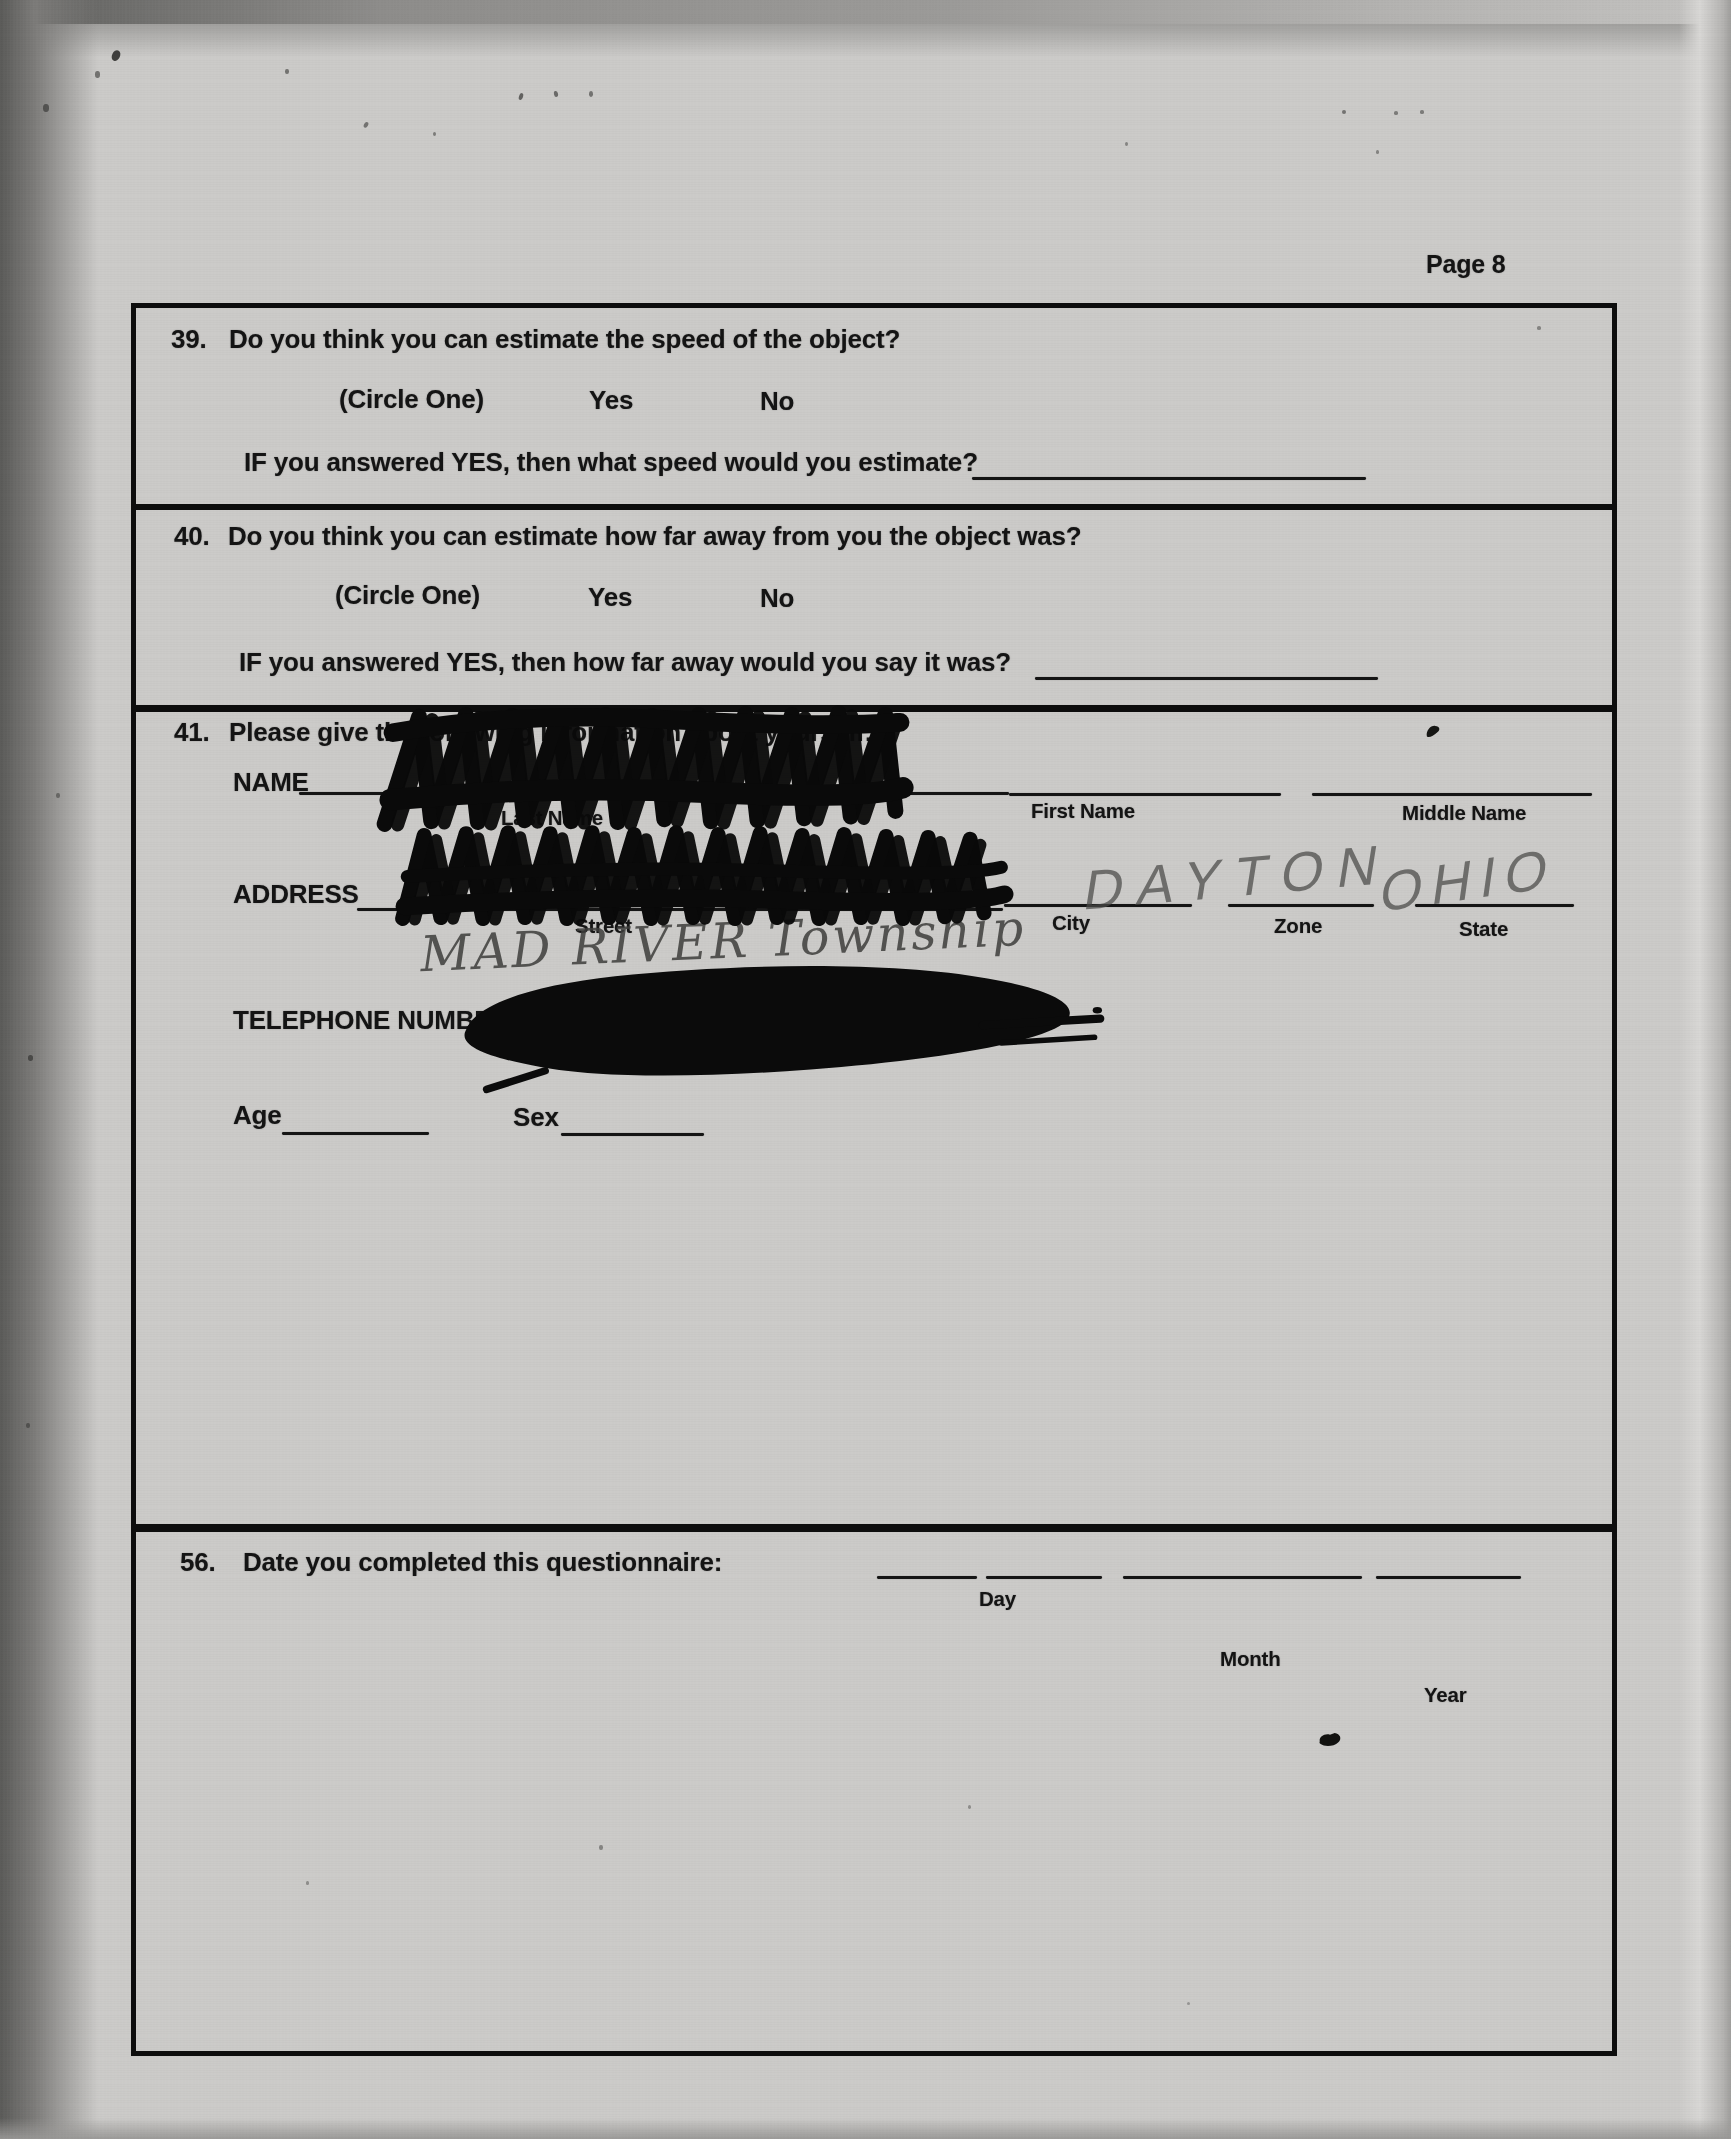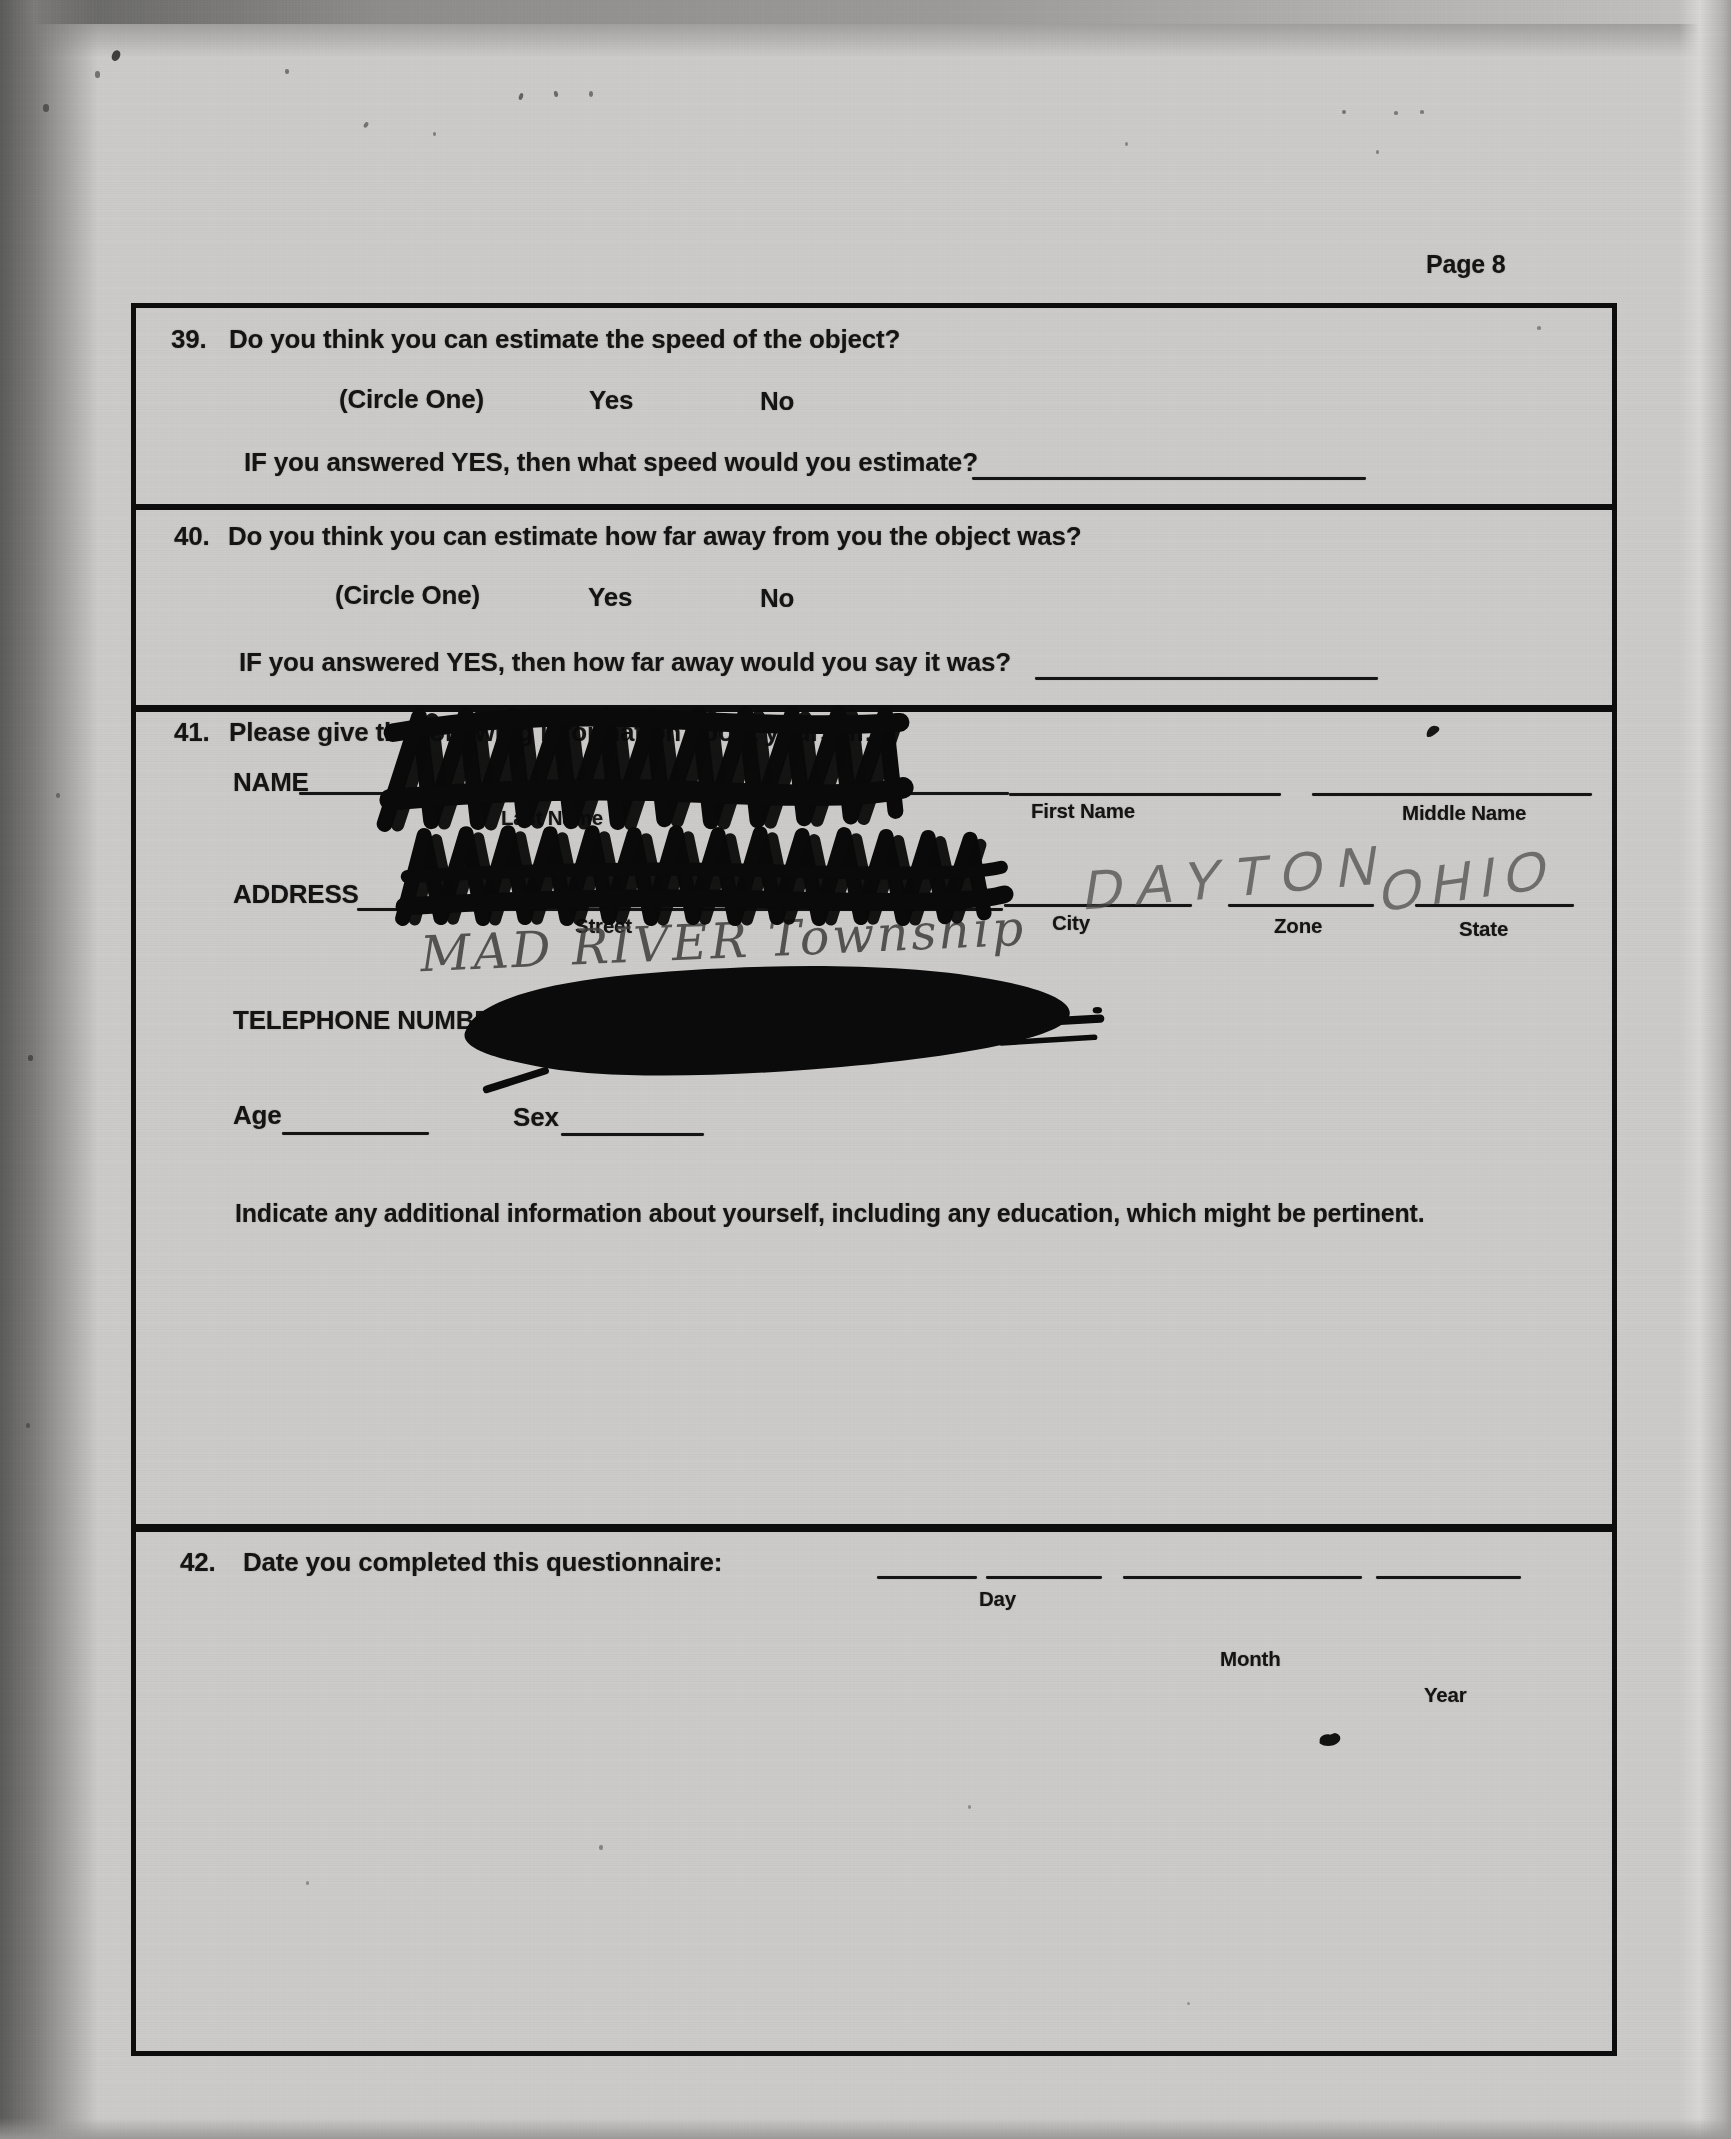--- a/index.html
+++ b/index.html
@@ -156,23 +156,22 @@
       <path stroke-width="16" d="M210 238 L84 278"></path>
     </g>
     <ellipse cx="1396" cy="108" rx="10" ry="7" fill="#0b0b0b"></ellipse>
   </svg>
 
   <div class="t" style="left:233px;top:1102px">Age</div>
   <div class="ln" style="left:282px;top:1132px;width:147px"></div>
   <div class="t" style="left:513px;top:1104px">Sex</div>
   <div class="ln" style="left:561px;top:1133px;width:143px"></div>
 
-  <div class="t small" style="left:235px;top:1200px">Indicate any additional information about yourself, including any education, which might be pertinent.</div>
 
-  <div class="t" style="left:180px;top:1549px">42.</div>
+  <div class="t" style="left:180px;top:1549px">56.</div>
   <div class="t" style="left:243px;top:1549px">Date you completed this questionnaire:</div>
   <div class="ln" style="left:877px;top:1576px;width:100px"></div>
   <div class="ln" style="left:986px;top:1576px;width:116px"></div>
   <div class="ln" style="left:1123px;top:1576px;width:239px"></div>
   <div class="ln" style="left:1376px;top:1576px;width:145px"></div>
   <div class="t cap" style="left:979px;top:1588px">Day</div>
   <div class="t cap" style="left:1220px;top:1648px">Month</div>
   <div class="t cap" style="left:1424px;top:1684px">Year</div>
 
   <svg style="left:1316px;top:1731px" width="28" height="18.7" viewBox="0 0 60 40">

